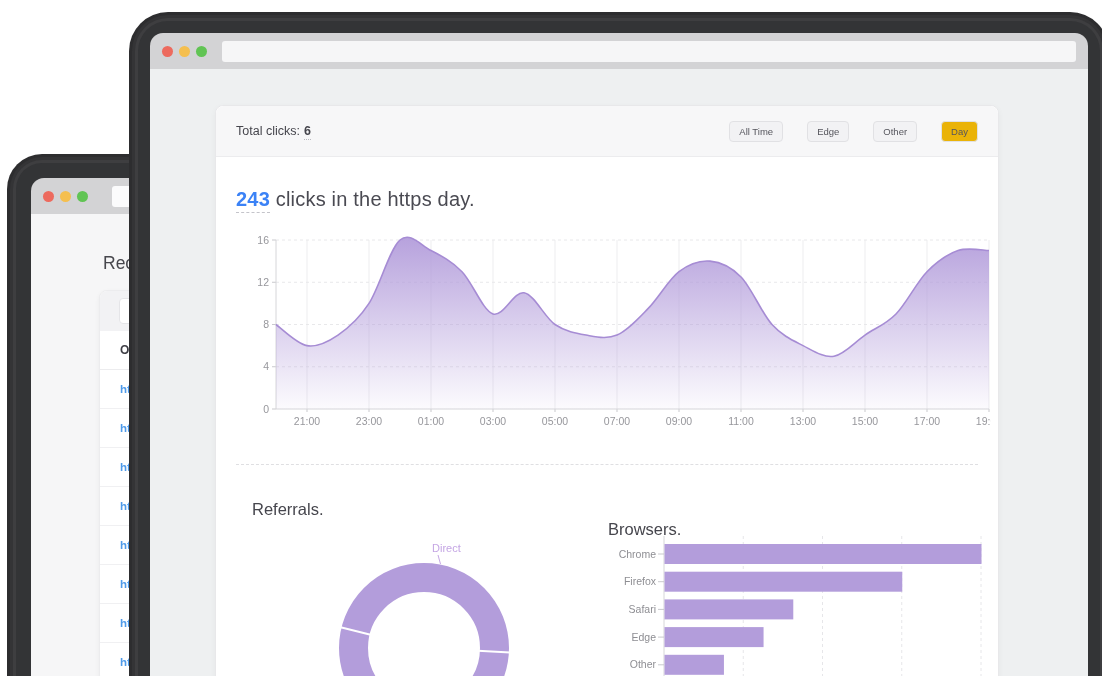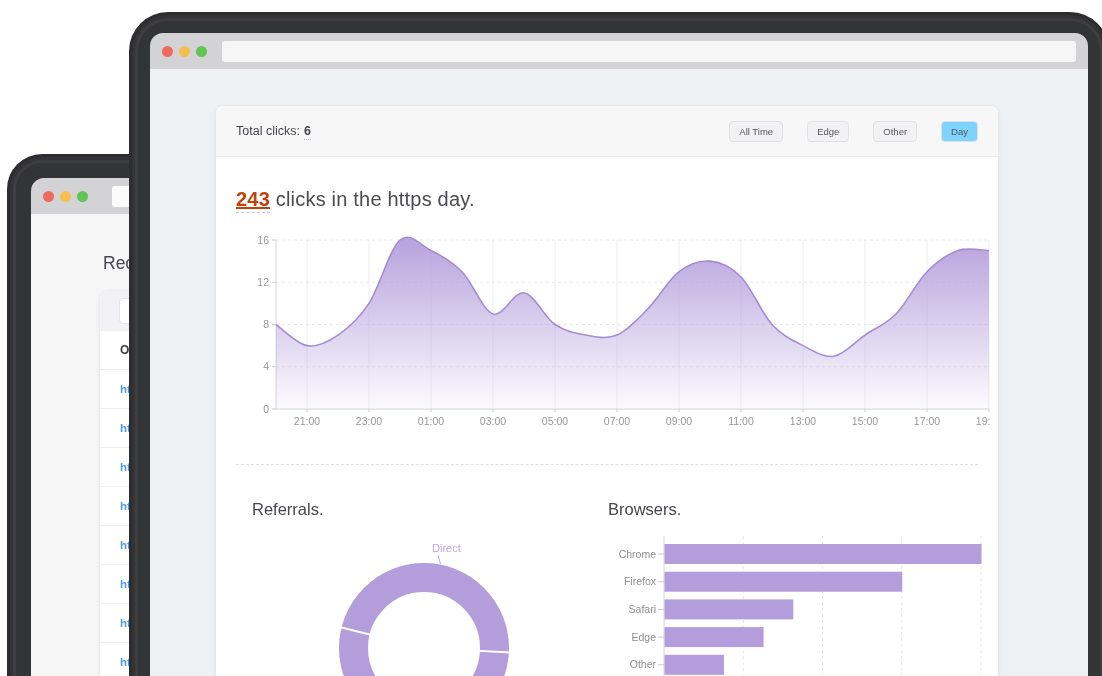--- a/index.html
+++ b/index.html
@@ -23,27 +23,27 @@
   .card{position:absolute;left:65px;top:36px;width:782px;height:660px;background:#fff;
         border:1px solid #e8e8ea;border-radius:8px;box-shadow:0 2px 6px rgba(0,0,0,.04);}
   .card-header{height:50px;background:#f7f7f8;border-bottom:1px solid #ececee;
                border-radius:8px 8px 0 0;display:flex;align-items:center;
                justify-content:space-between;padding:0 20px;}
   .total{font-size:12.5px;color:#46464d;}
   .total b{margin-left:4px;border-bottom:1px dotted #b9b9bf;padding-bottom:1px;}
   .filters{display:flex;gap:24px;}
   .fbtn{font-family:inherit;font-size:9.5px;color:#55555c;background:#f2f2f4;
         border:1px solid #e1e1e4;border-radius:4px;padding:4px 9px;cursor:pointer;}
-  .fbtn.active{background:#7dd3fc;}
+  .fbtn.active{background:#eab308;}
   .headline{position:absolute;left:20px;top:82px;font-size:20px;color:#4a4a52;letter-spacing:.2px;}
-  .headline b{color:#c2410c;border-bottom:1px dashed #c4c4ca;padding-bottom:2px;text-decoration:underline;}
+  .headline b{color:#3b82f6;border-bottom:1px dashed #c4c4ca;padding-bottom:2px;}
   .area-svg{position:absolute;left:20px;top:128px;}
   .divider{position:absolute;left:20px;right:20px;top:358px;border-top:1px dashed #dfdfe2;}
   .sec-title{position:absolute;top:394px;font-size:16.5px;color:#46464d;}
-  .sec-refs{left:36px;} .sec-brows{left:392px;}
+  .sec-refs{left:36px;} .sec-brows{left:392px;margin-top:20px;}
   .donut-svg{position:absolute;left:20px;top:432px;}
   .bars-svg{position:absolute;left:392px;top:430px;}
   svg text{font-family:"Liberation Sans",sans-serif;}
 
   
   .bw-heading{position:absolute;left:72px;top:39px;font-size:17.5px;color:#47474d;white-space:nowrap;}
   .bw-card{position:absolute;left:68px;top:76px;width:430px;background:#fff;
            border:1px solid #ececee;border-radius:8px;overflow:hidden;
            box-shadow:0 2px 5px rgba(0,0,0,.05);}
   .bw-search-strip{background:#f2f2f4;padding:7px 0 7px 19px;}

